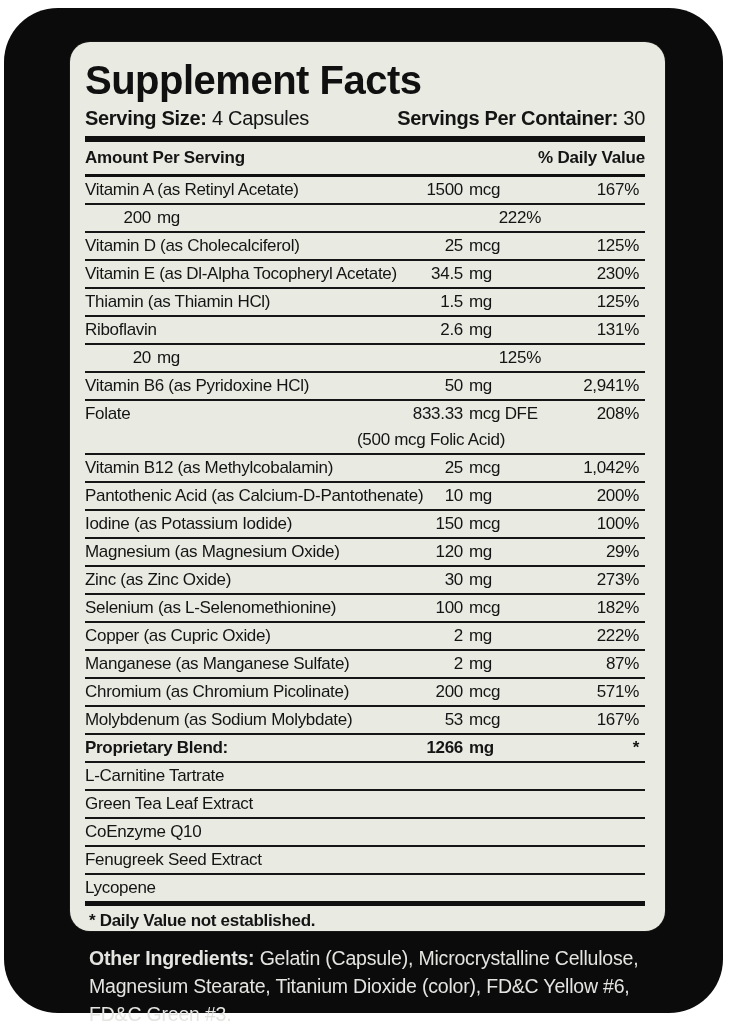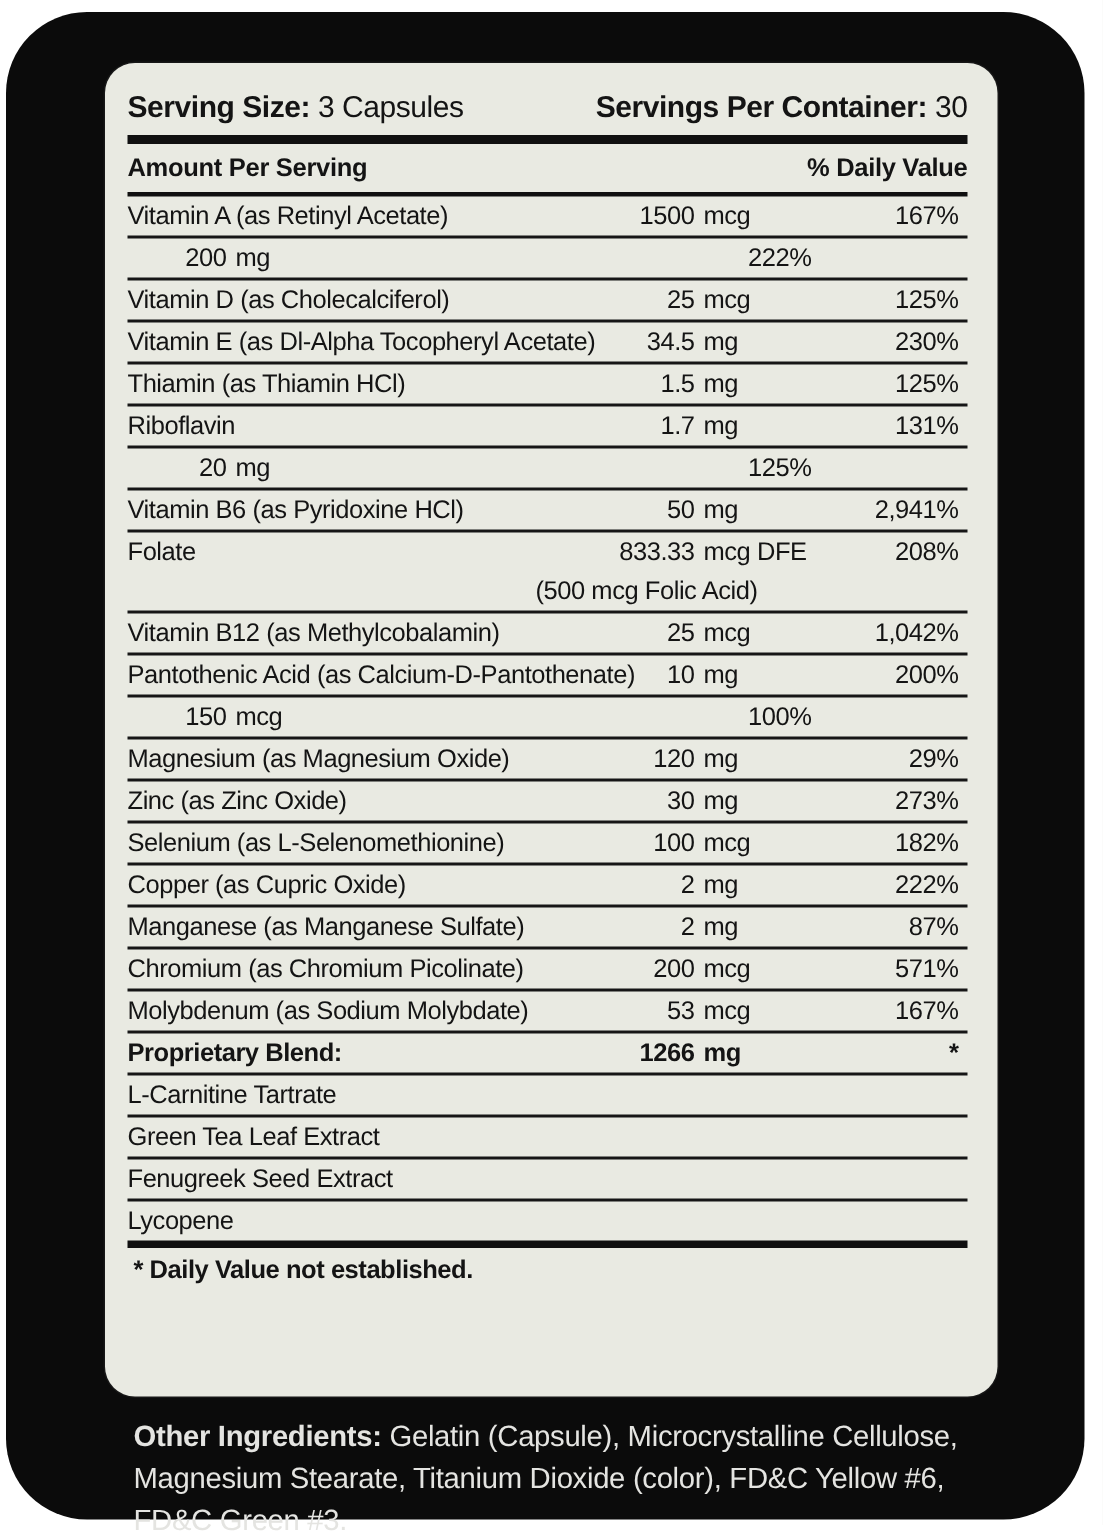--- a/index.html
+++ b/index.html
@@ -60,25 +60,26 @@
   }
   .other .oi-label{font-weight:bold;}
 </style>
 </head>
 <body>
 
 <div class="stage">
   <div class="card">
 
     <div class="panel">
+      <h1 class="title">Supplement Facts</h1>
 
       <div class="serving-row">
         <div>
           <span class="lbl">Serving Size:</span>
-          <span class="val">3 Capsules</span>
+          <span class="val">4 Capsules</span>
         </div>
         <div>
           <span class="lbl">Servings Per Container:</span>
           <span class="val">30</span>
         </div>
       </div>
 
       <div class="colhead">
         <span>Amount Per Serving</span>
         <span>% Daily Value</span>
@@ -125,21 +126,21 @@
     <span class="amt">
       <span class="num">1.5</span>
       <span class="unit">mg</span>
     </span>
     <span class="dv">125%</span>
   </div>
 
   <div class="row">
     <span class="name">Riboflavin</span>
     <span class="amt">
-      <span class="num">1.7</span>
+      <span class="num">2.6</span>
       <span class="unit">mg</span>
     </span>
     <span class="dv">131%</span>
   </div>
 
   <div class="row">
     <span class="amt">
       <span class="num">20</span>
       <span class="unit">mg</span>
     </span>
@@ -178,20 +179,21 @@
   <div class="row">
     <span class="name">Pantothenic Acid (as Calcium-D-Pantothenate)</span>
     <span class="amt">
       <span class="num">10</span>
       <span class="unit">mg</span>
     </span>
     <span class="dv">200%</span>
   </div>
 
   <div class="row">
+    <span class="name">Iodine (as Potassium Iodide)</span>
     <span class="amt">
       <span class="num">150</span>
       <span class="unit">mcg</span>
     </span>
     <span class="dv">100%</span>
   </div>
 
   <div class="row">
     <span class="name">Magnesium (as Magnesium Oxide)</span>
     <span class="amt">
@@ -275,20 +277,28 @@
 
   <div class="row">
     <span class="name">Green Tea Leaf Extract</span>
     <span class="amt">
       <span class="num"></span>
       <span class="unit"></span>
     </span>
     <span class="dv"></span>
   </div>
 
+  <div class="row">
+    <span class="name">CoEnzyme Q10</span>
+    <span class="amt">
+      <span class="num"></span>
+      <span class="unit"></span>
+    </span>
+    <span class="dv"></span>
+  </div>
 
   <div class="row">
     <span class="name">Fenugreek Seed Extract</span>
     <span class="amt">
       <span class="num"></span>
       <span class="unit"></span>
     </span>
     <span class="dv"></span>
   </div>
 

